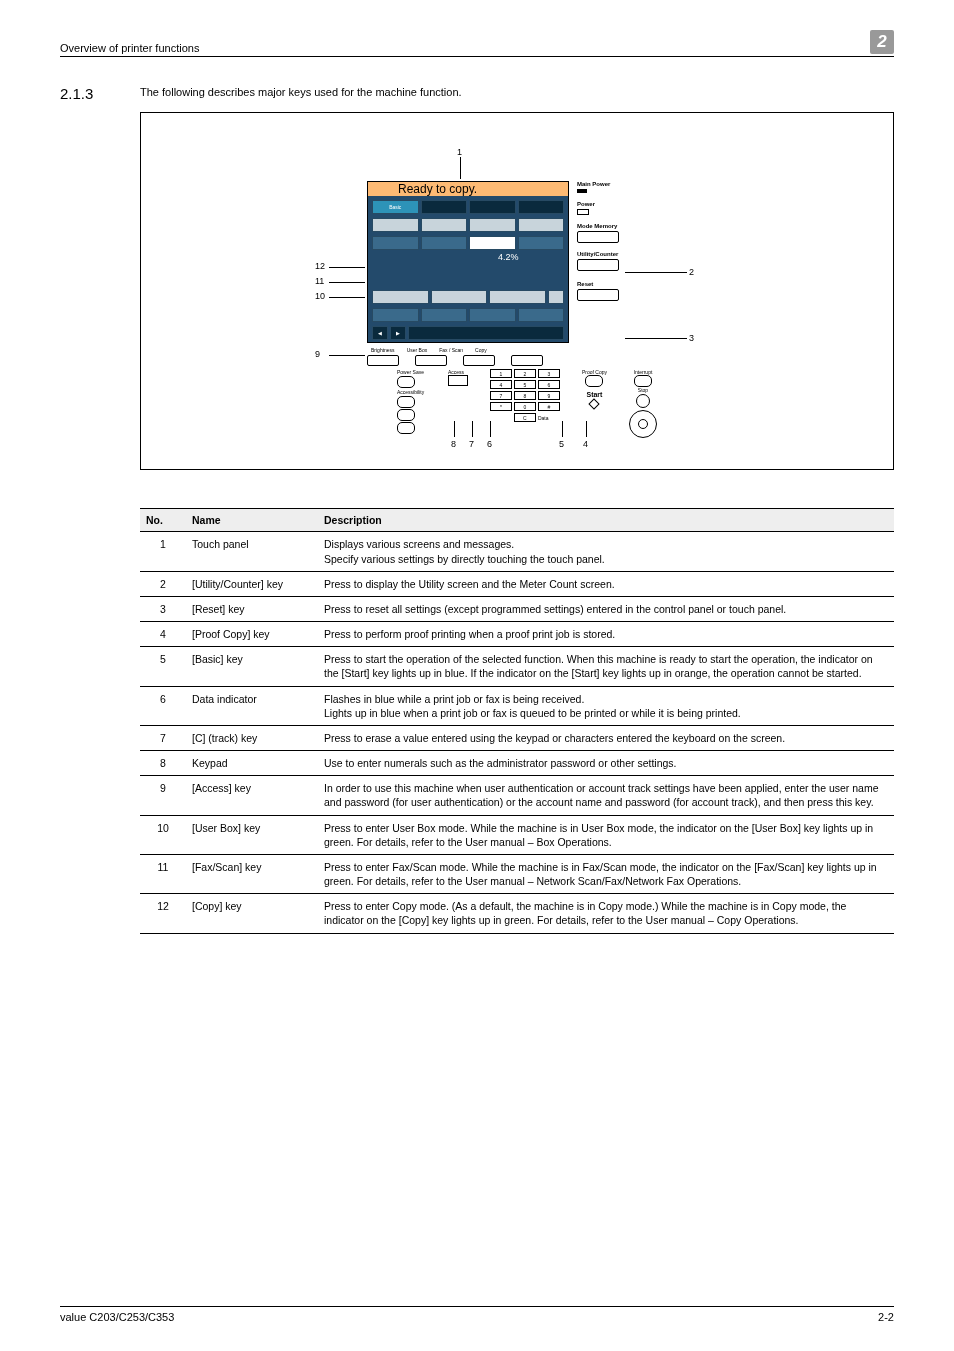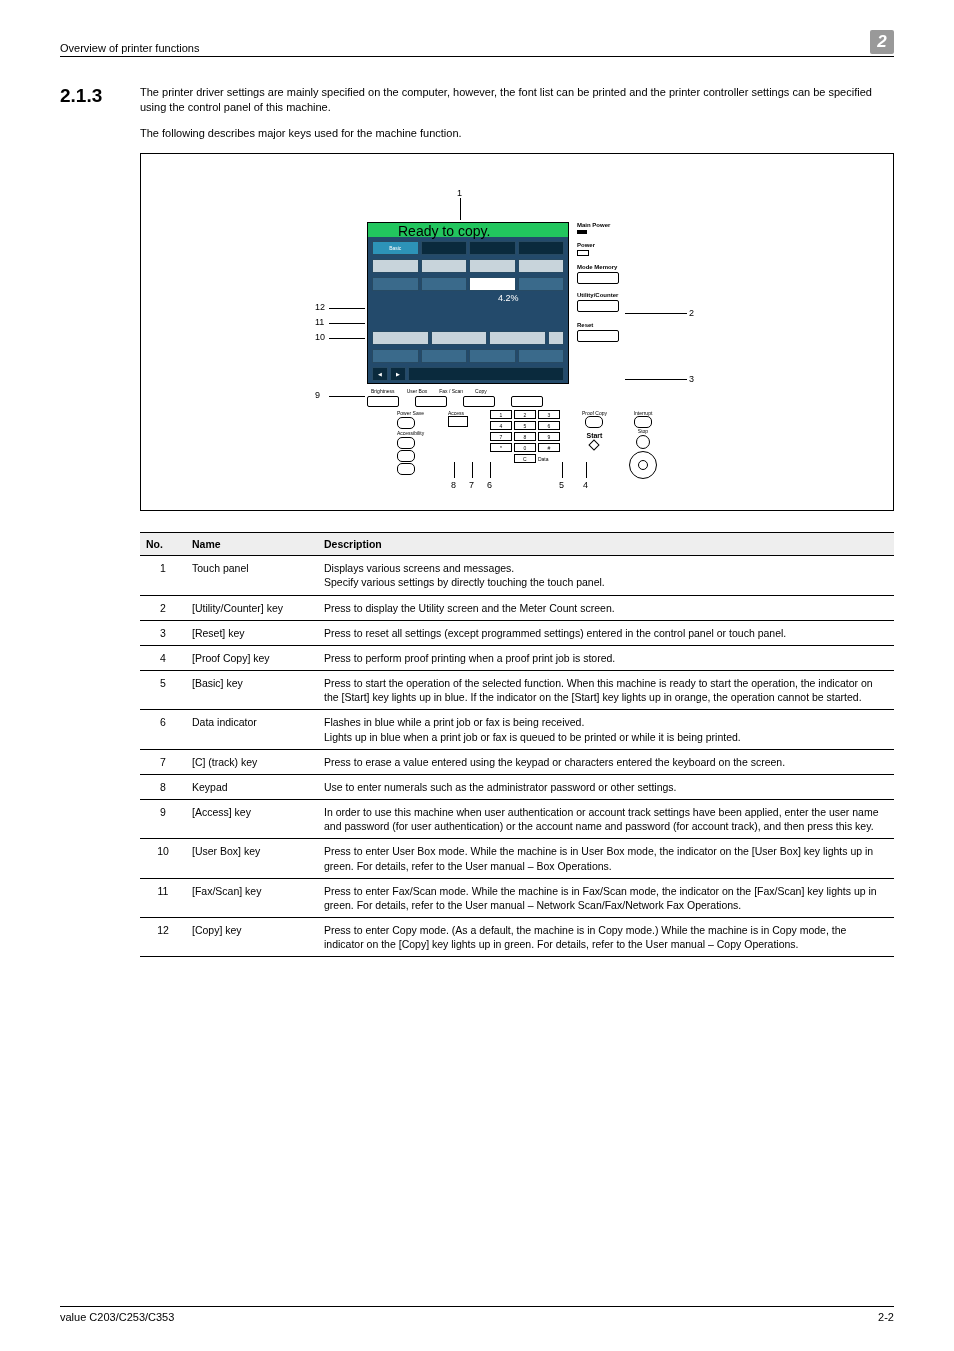--- a/index.html
+++ b/index.html
@@ -1,28 +1,28 @@
 <!DOCTYPE html>
 <html><head>
 <meta charset="utf-8">
 <style>
   html,body{margin:0;padding:0;background:#fff;font-family:Arial,Helvetica,sans-serif;color:#000}
   .page{width:954px;min-height:1351px;margin:0 auto;position:relative;box-sizing:border-box;padding:30px 60px 40px 60px}
   .hdr-line{border-bottom:1px solid #000;display:flex;align-items:flex-end;padding-bottom:2px}
   .hdr-text{font-size:11px}
   .hdr-num-box{margin-left:auto;background:#999;color:#fff;width:24px;height:24px;display:flex;align-items:center;justify-content:center;font-size:17px;font-weight:bold;font-style:italic;border-radius:2px}
   .sec-row{display:flex;margin-top:28px}
-  .sec-num{font-size:19px;font-weight:bold;width:80px}
+  .sec-num{font-size:15px;font-weight:normal;width:80px}
   .sec-col{flex:1}
   .sec-title{font-size:15px;font-weight:bold;margin-bottom:12px}
   .para{font-size:11px;line-height:1.4;margin:0 0 10px 0}
   .diagram{border:1px solid #000;margin-top:12px;height:356px;position:relative;display:flex;align-items:center;justify-content:center}
   .panel{width:360px;height:260px;position:relative}
   .panel-screen{position:absolute;left:30px;top:20px;width:200px;height:160px;background:#234a6b;border:1px solid #000}
-  .screen-bar{position:absolute;left:0;top:0;right:0;height:14px;background:#22c55e;color:#000;font-size:14px;padding-left:30px}
+  .screen-bar{position:absolute;left:0;top:0;right:0;height:14px;background:#fdba74;color:#000;font-size:12px;padding-left:30px}
   .screen-row{position:absolute;left:4px;right:4px;height:14px;display:flex;gap:2px}
   .sbtn{flex:1;background:#3a6a8b;border:1px solid #274a63;font-size:5px;color:#fff;display:flex;align-items:center;justify-content:center}
   .sbtn.light{background:#c8d4db;color:#000}
   .sbtn.dark{background:#0a2a3d}
   .sbtn.hl{background:#2d93b8}
   .sbtn.sq{flex:none;width:14px}
   .num-100{position:absolute;left:130px;top:70px;font-size:9px;color:#fff}
   .panel-right{position:absolute;left:240px;top:20px;width:100px;height:200px}
   .rt-label{font-size:6px;font-weight:bold;margin-bottom:2px}
   .rt-btn{width:40px;height:10px;border:1px solid #000;border-radius:2px;margin-bottom:8px}
@@ -32,42 +32,41 @@
   .kp-icon{width:16px;height:10px;border:1px solid #000;border-radius:5px;margin:1px 0}
   .numpad{display:grid;grid-template-columns:repeat(3,22px);grid-auto-rows:9px;gap:2px;font-size:5px}
   .numkey{border:1px solid #000;display:flex;align-items:center;justify-content:center;background:#fff}
   .big-circle{width:26px;height:26px;border:1px solid #000;border-radius:50%;display:flex;align-items:center;justify-content:center;margin-top:6px}
   .big-circle .inner{width:8px;height:8px;border:1px solid #000;border-radius:50%}
   .c-label{position:absolute;font-size:9px}
   .c-line{position:absolute;background:#000}
   .modekeys{position:absolute;left:34px;top:183px;width:230px;height:12px;display:flex;gap:12px;font-size:5px;align-items:center}
   .modekey{width:30px;height:9px;border:1px solid #000;border-radius:2px}
 
-  table.desc{width:100%;border-collapse:collapse;margin-top:21px;font-size:10.5px}
+  table.desc{width:100%;border-collapse:collapse;margin-top:38px;font-size:10.5px}
   table.desc th{background:#eee;border-top:1px solid #000;border-bottom:1px solid #000;padding:5px 6px;text-align:left;font-weight:bold}
   table.desc td{border-bottom:1px solid #000;padding:5px 6px;vertical-align:top;line-height:1.35}
   table.desc td.n{text-align:center;width:34px}
   table.desc td.nm{width:120px}
 
   .ftr{position:absolute;bottom:28px;left:60px;right:60px;display:flex;font-size:11px;border-top:1px solid #000;padding-top:4px}
   .ftr .r{margin-left:auto}
 </style>
 </head>
 <body>
 
 <div class="page">
   <div class="hdr-line">
     <span class="hdr-text">Overview of printer functions</span>
     <span class="hdr-num-box">2</span>
   </div>
 
   <div class="sec-row">
     <div class="sec-num">2.1.3</div>
     <div class="sec-col">
-      <p class="para">The printer driver settings are mainly specified on the computer, however, the font list can be printed and the printer controller settings can be specified using the control panel of this machine.</p>
       <p class="para">The following describes major keys used for the machine function.</p>
 
       <div class="diagram">
         <div class="panel">
 
           <div class="panel-screen">
             <div class="screen-bar">Ready to copy.</div>
             <div class="screen-row" style="top:18px">
               <div class="sbtn hl">Basic</div>
               <div class="sbtn dark"></div>

